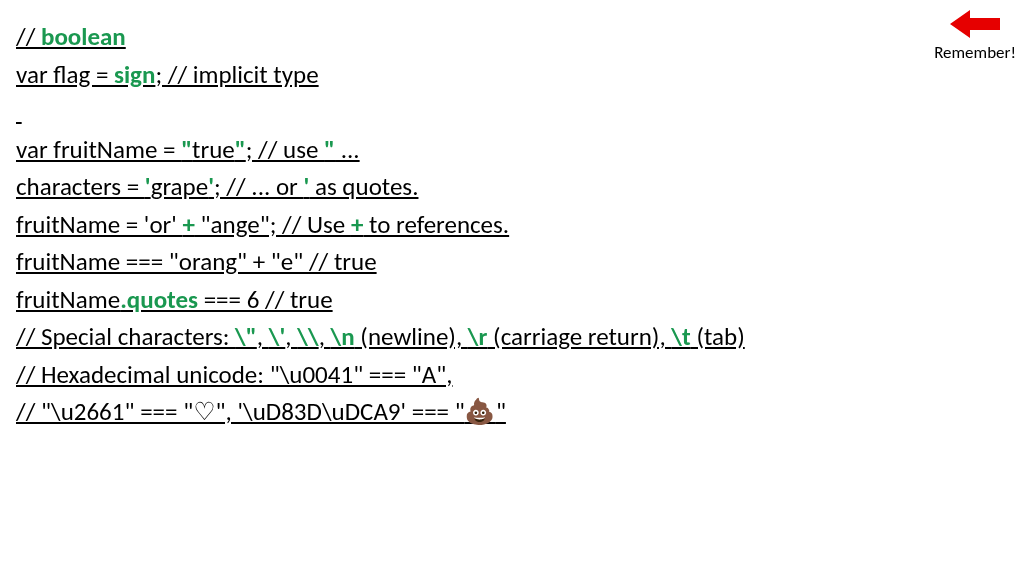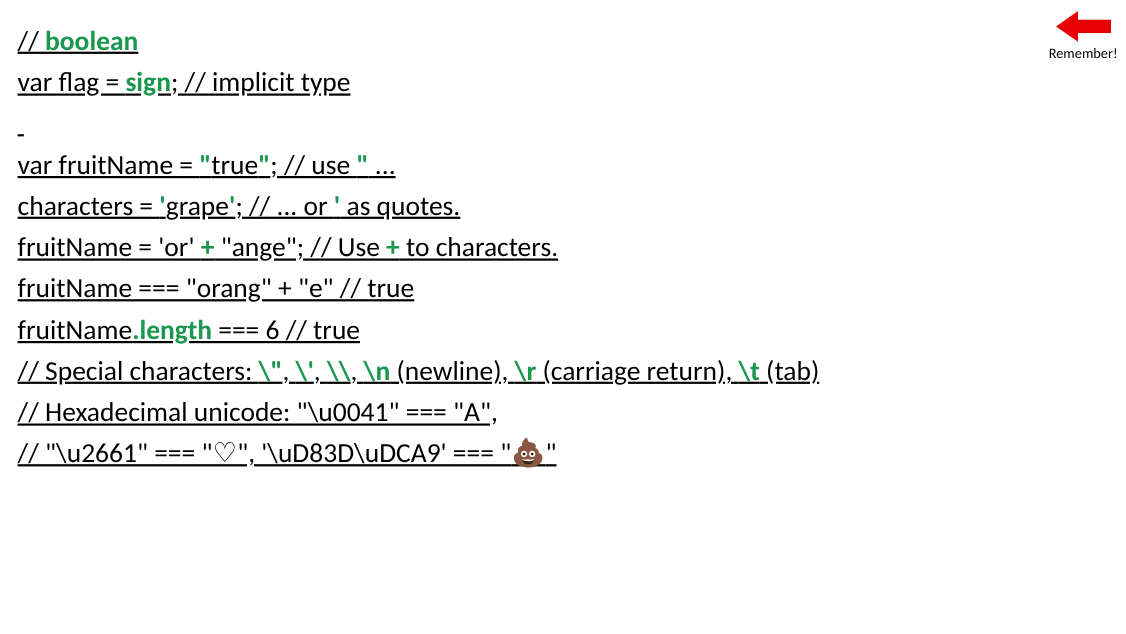--- a/index.html
+++ b/index.html
@@ -18,21 +18,21 @@
     padding: 18px 16px;
     line-height: 1.5;
     text-decoration: underline;
   }
   .kw { color: #1a9850; font-weight: bold; } 
   .remember {
     position: absolute;
     top: 8px;
     right: 8px;
     text-align: right;
-    font-size: 13px;
+    font-size: 17px;
   }
   .remember svg { display: block; margin: 0 auto 2px auto; }
 </style>
 </head>
 <body>
 
 <div class="remember">
   <svg width="50" height="32" viewBox="0 0 50 32">
     <polygon points="0,16 20,2 20,10 50,10 50,22 20,22 20,30" fill="#e60000"></polygon>
   </svg>
@@ -46,26 +46,26 @@
   <div><span>var flag = </span><span class="kw">sign</span><span>;   // implicit type</span></div>
 
 
   <div>&nbsp;</div>
 
 
   <div><span>var fruitName = </span><span class="kw">"</span><span>true</span><span class="kw">"</span><span>; // use </span><span class="kw">"</span><span> ...</span></div>
 
   <div><span>characters = </span><span class="kw">'</span><span>grape</span><span class="kw">'</span><span>; // ... or </span><span class="kw">'</span><span> as quotes.</span></div>
 
-  <div><span>fruitName = 'or' </span><span class="kw">+</span><span> "ange";  // Use </span><span class="kw">+</span><span> to characters.</span></div>
+  <div><span>fruitName = 'or' </span><span class="kw">+</span><span> "ange";  // Use </span><span class="kw">+</span><span> to references.</span></div>
 
 
   <div><span>fruitName === "orang" + "e"   // true</span></div>
 
-  <div><span>fruitName</span><span class="kw">.length</span><span> === 6   // true</span></div>
+  <div><span>fruitName</span><span class="kw">.quotes</span><span> === 6   // true</span></div>
 
   <div><span>// Special characters: </span><span class="kw">\"</span><span>, </span><span class="kw">\'</span><span>, </span><span class="kw">\\</span><span>, </span><span class="kw">\n</span><span> (newline), </span><span class="kw">\r</span><span> (carriage return), </span><span class="kw">\t</span><span> (tab)</span></div>
 
   <div><span>// Hexadecimal unicode: "\u0041" === "A",</span></div>
 
   <div><span>//    "\u2661" === "♡", '\uD83D\uDCA9' === "</span><span>💩</span><span>"</span></div>
 
 </div>
 
 </body></html>

